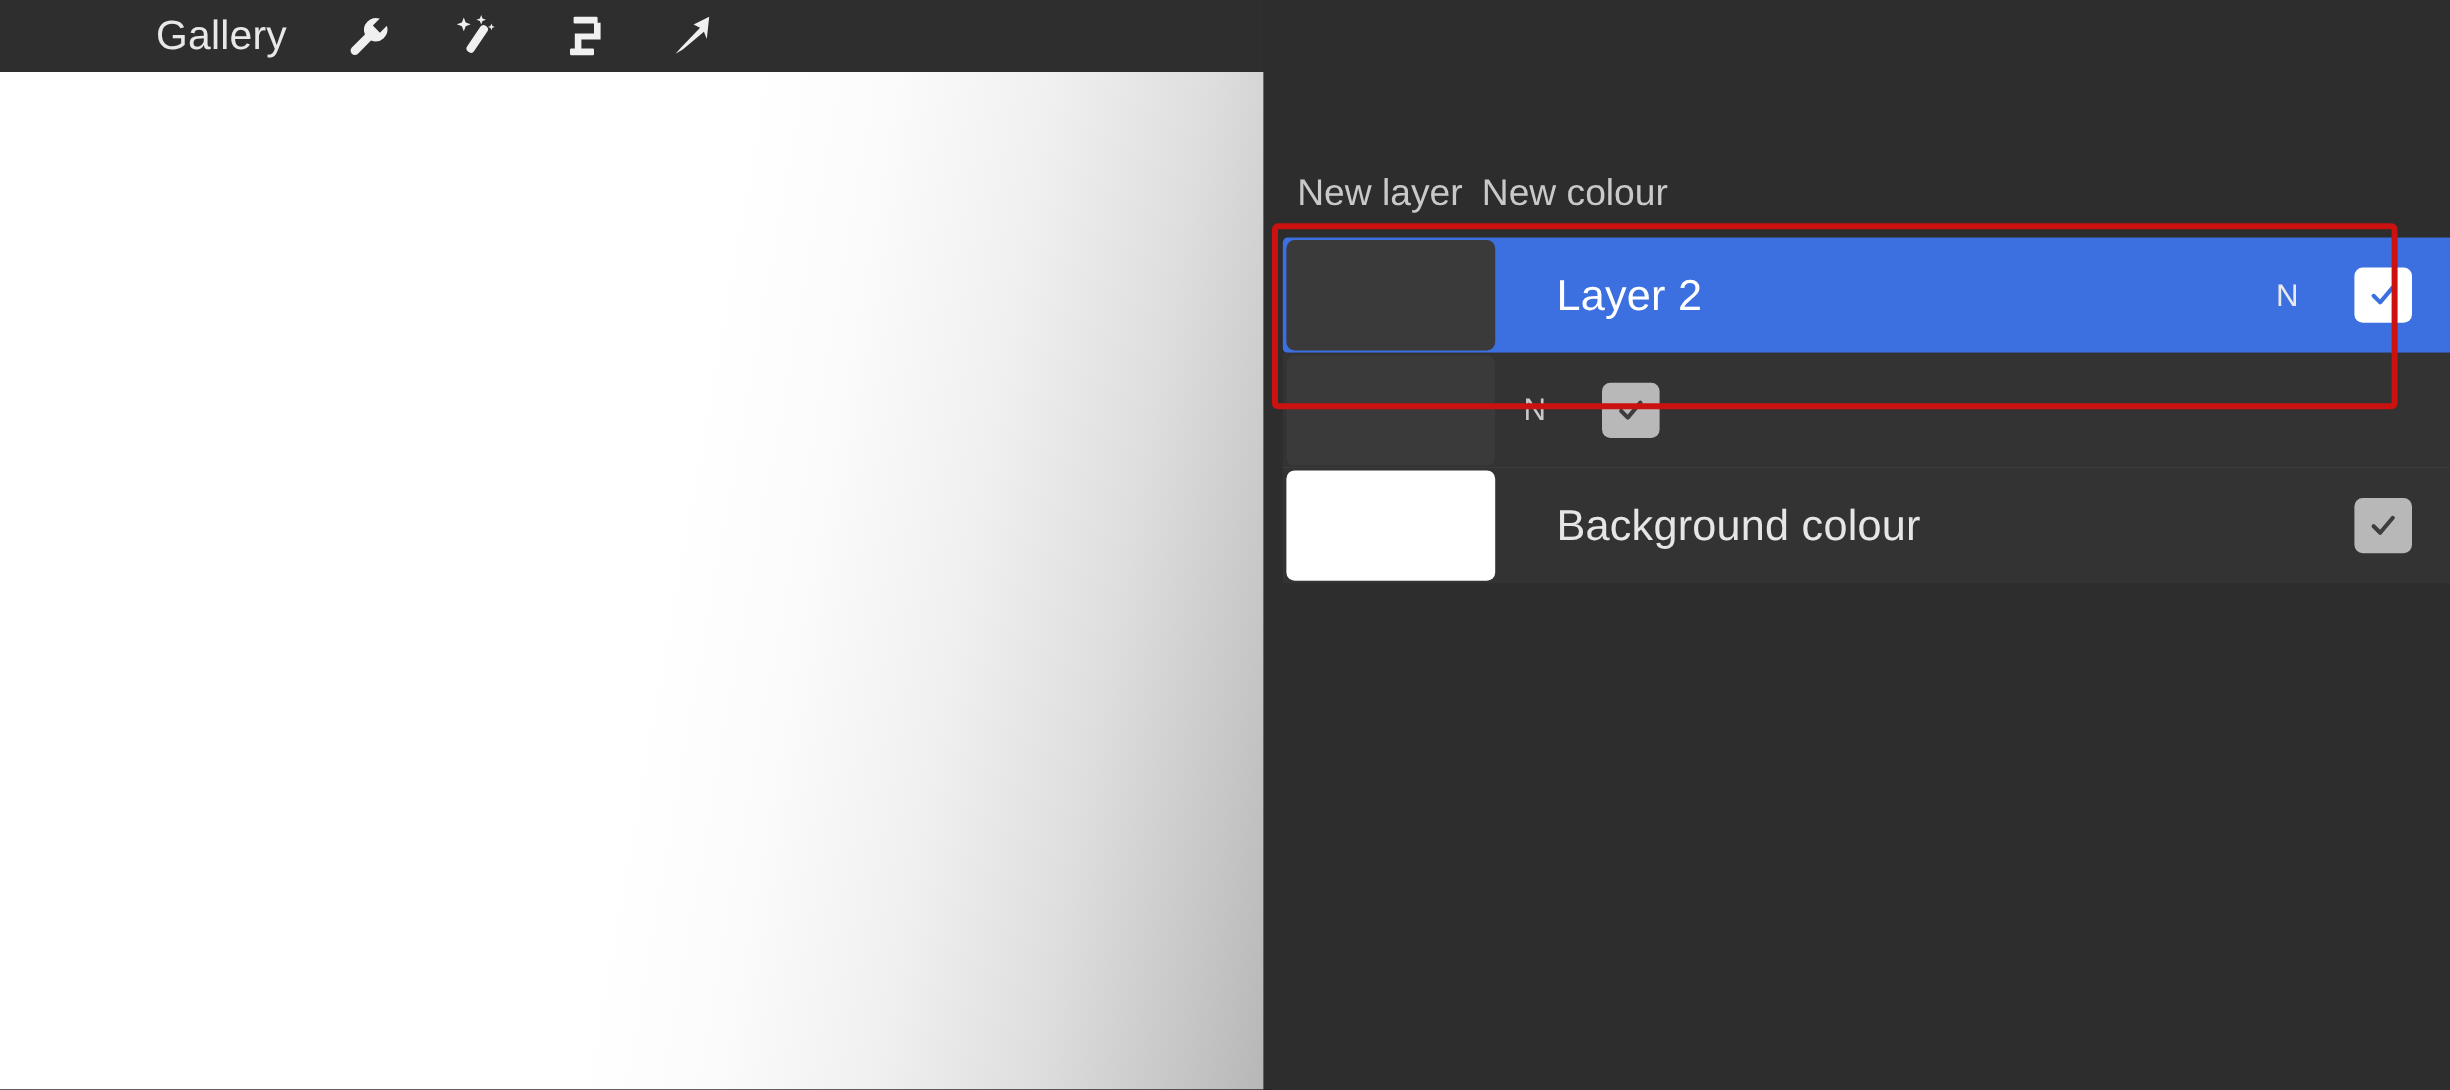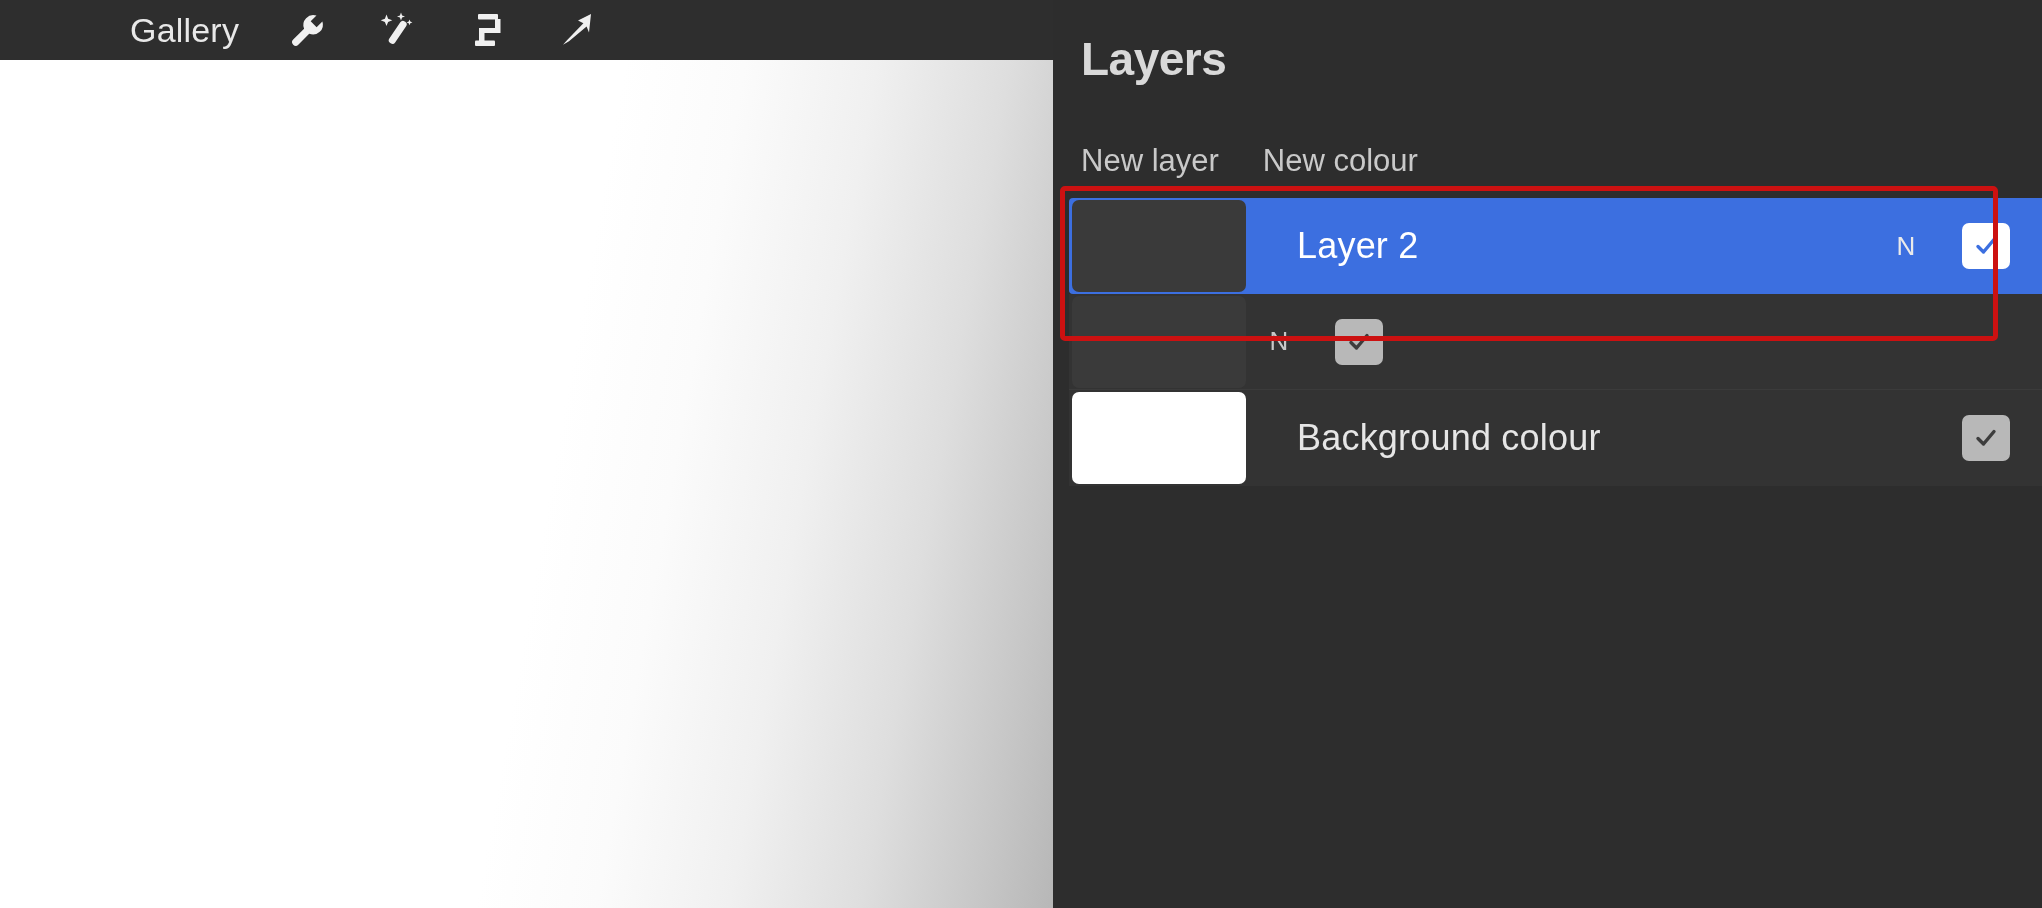--- a/index.html
+++ b/index.html
@@ -64,21 +64,21 @@
   }
   #panel-title {
     position:absolute; left:28px; top:32px;
     color:#d9d9d9;
     font-size:46px;
     font-weight:bold;
     letter-spacing:-0.5px;
   }
   #panel-actions {
     position:absolute; left:28px; top:143px;
-    display:flex; gap:44px;
+    display:flex; gap:16px;
     align-items:baseline;
   }
   .panel-action {
     color:#c9c9c9;
     font-size:31px;
     cursor:pointer;
     white-space:nowrap;
   }
 
   #layer-list {
@@ -199,21 +199,20 @@
         </svg>
       </div>
 
     </div>
   </div>
 
   <div id="canvas"></div>
 
   <div id="layers-panel">
 
-    <div id="panel-title">Layers</div>
 
     <div id="panel-actions">
       <div class="panel-action">New layer</div>
       <div class="panel-action">New colour</div>
     </div>
 
     <div id="layer-list">
 
       <div class="layer-row selected">
         <div class="layer-thumb">

